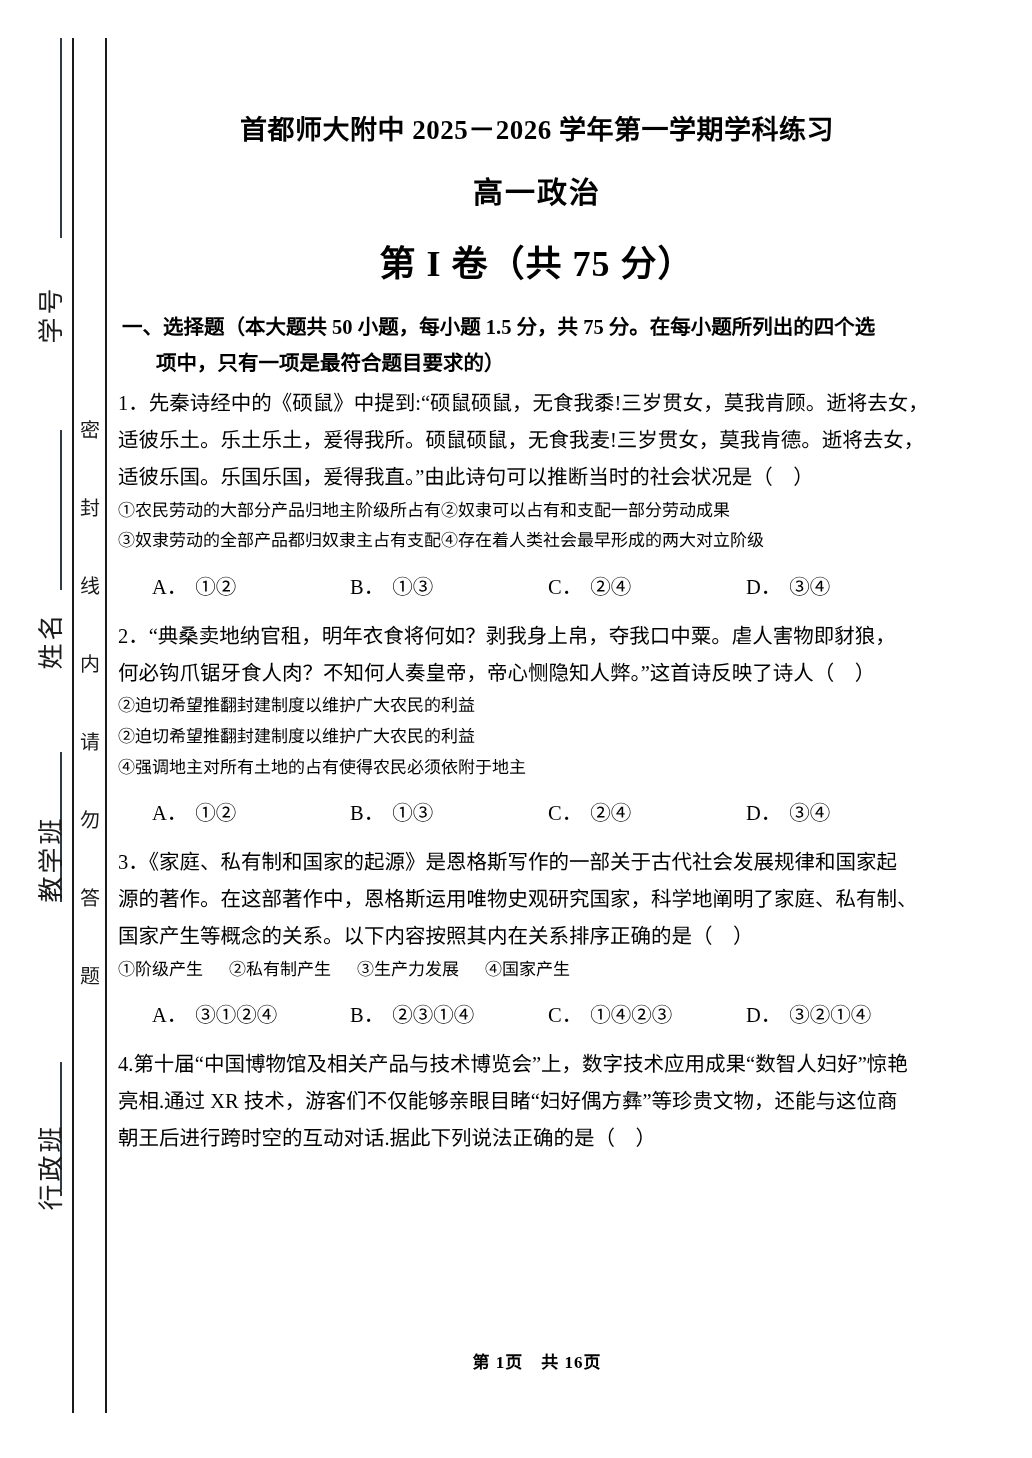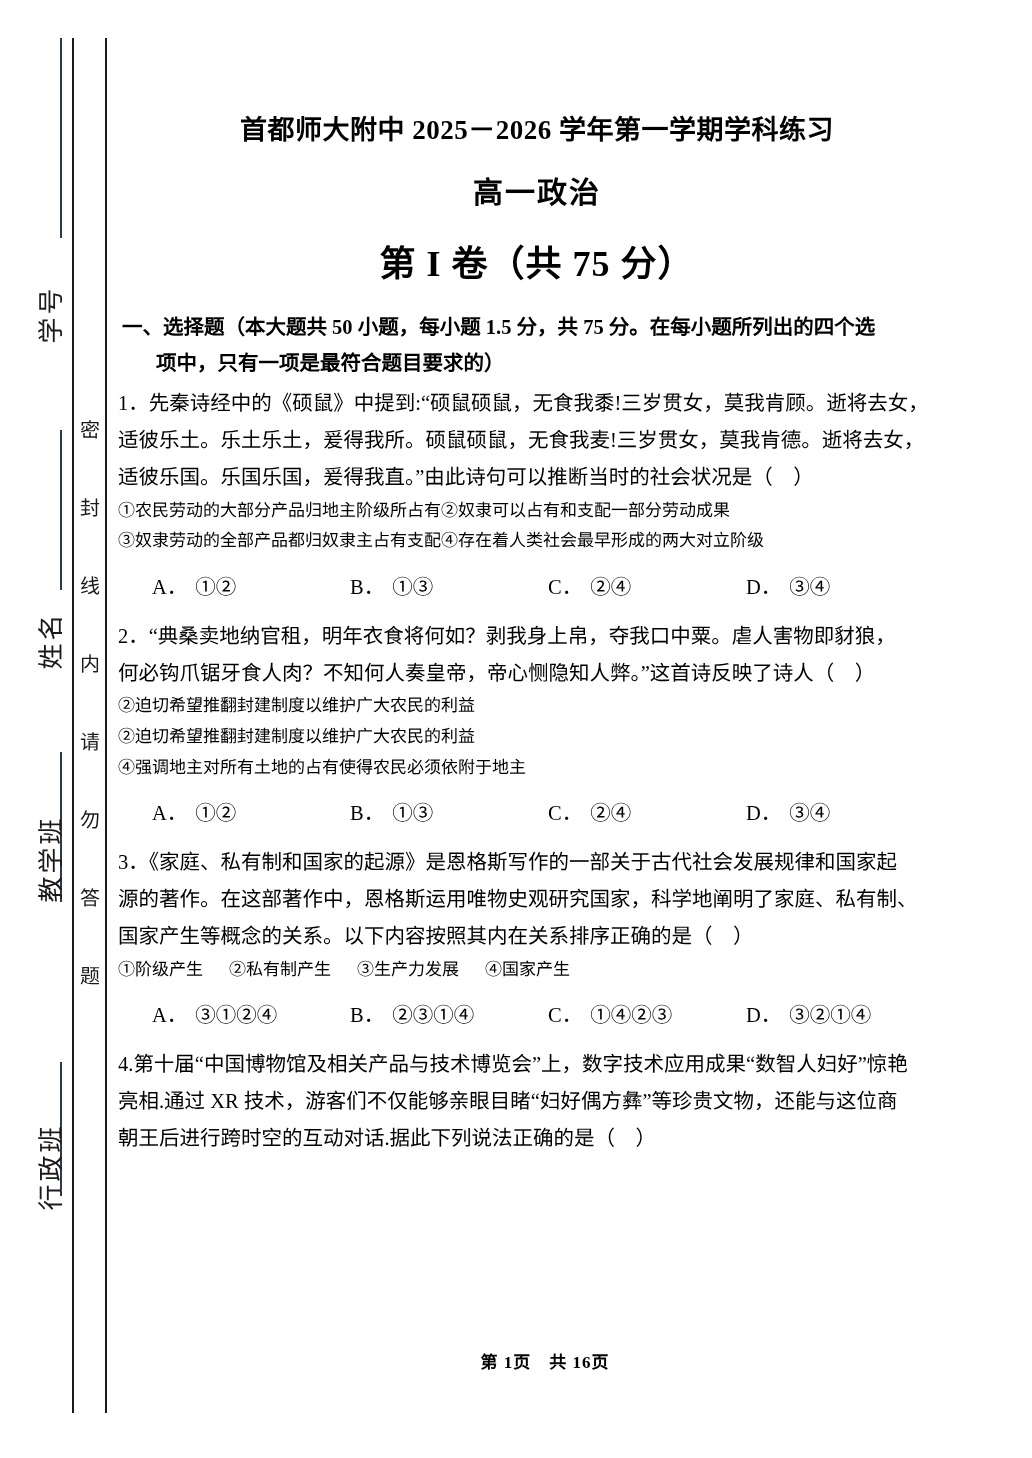--- a/index.html
+++ b/index.html
@@ -164,21 +164,21 @@
     margin: 0;
     font-size: 17px;
     line-height: 1.80;
     white-space: nowrap;
   }
   .q-sublist .gap { display: inline-block; width: 26px; }
 
   
   .footer {
     position: absolute;
-    left: 8px;
+    left: 0;
     top: 1348px;
     width: 838px;
     text-align: center;
     font-size: 17px;
     font-weight: bold;
     letter-spacing: 1px;
   }
   .footer .sp { display: inline-block; width: 18px; }
 </style>
 </head>

